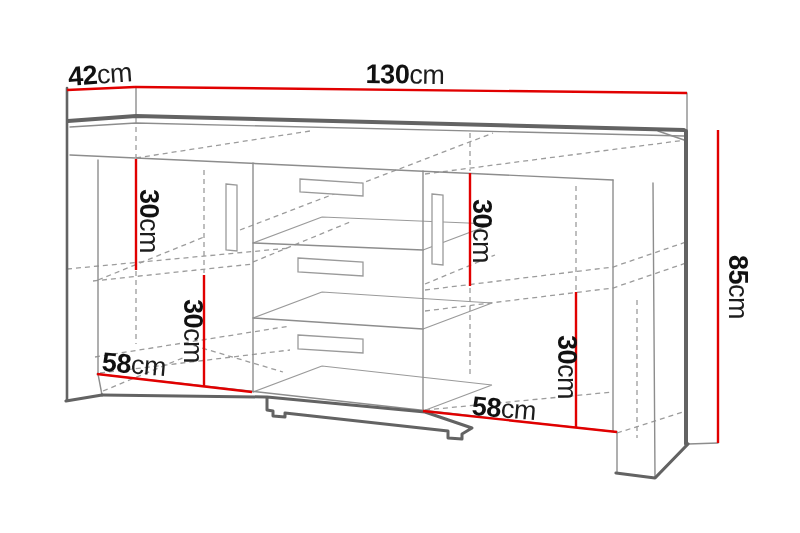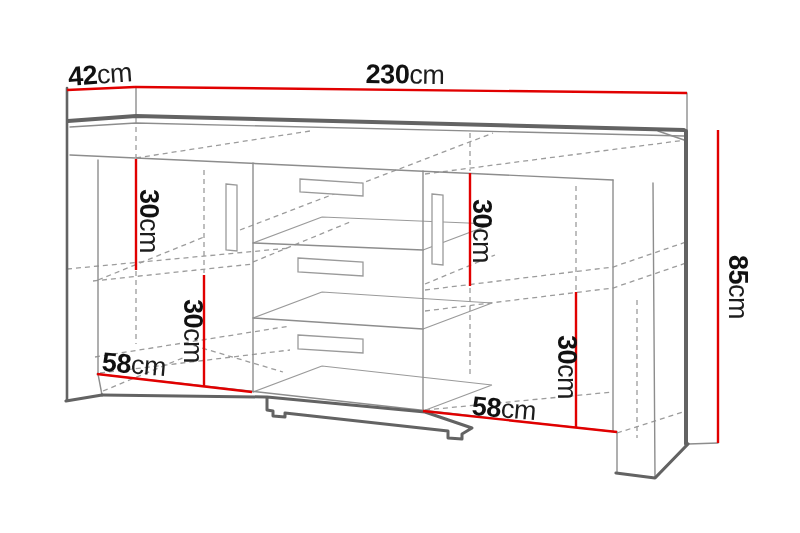--- a/index.html
+++ b/index.html
@@ -107,21 +107,21 @@
       <path d="M136,159 V270"></path>
       <path d="M470,173 V286"></path>
       <path d="M204,275 V387"></path>
       <path d="M576,292 V428"></path>
       <path d="M97,374 L252,392"></path>
       <path d="M423,411 L617,432"></path>
     </g>
   </svg>
 
   <div class="dim-label" style="left:405px;top:75px;transform:translate(-50%,-50%) rotate(0.8deg);">
-    <span class="val">230</span><span class="unit">cm</span>
+    <span class="val">130</span><span class="unit">cm</span>
   </div>
 
   <div class="dim-label" style="left:100px;top:75px;transform:translate(-50%,-50%) rotate(-4deg);">
     <span class="val">42</span><span class="unit">cm</span>
   </div>
 
   <div class="dim-label" style="left:737px;top:287px;transform:translate(-50%,-50%) rotate(90deg);">
     <span class="val">85</span><span class="unit">cm</span>
   </div>
 

